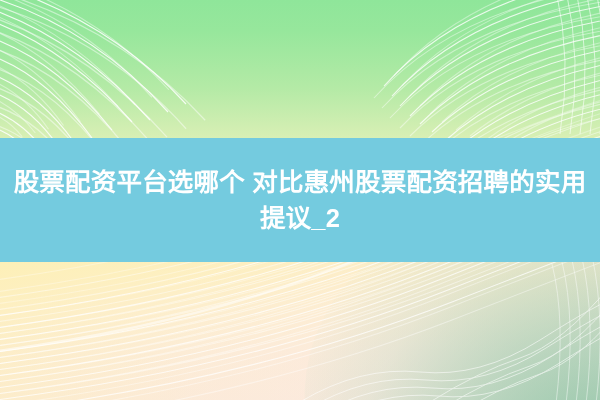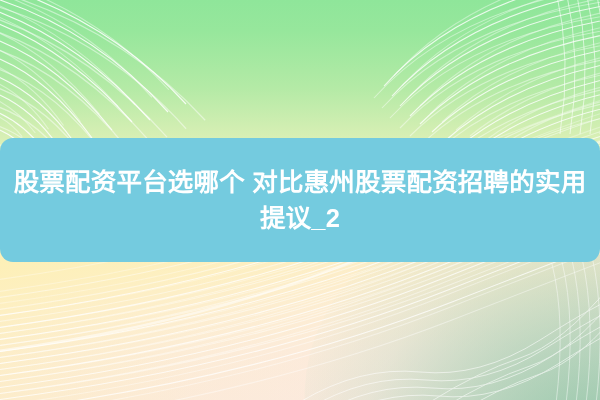--- a/index.html
+++ b/index.html
@@ -84,21 +84,20 @@
     left: 0;
     right: 0;
     top: 138px;
     height: 124px;
     background: #74cbdf;
     display: flex;
     align-items: center;
     justify-content: center;
     box-sizing: border-box;
     padding: 0 8px;
-    border-radius: 13px;
   }
   .title-band::before {
     
     content: "";
     position: absolute;
     inset: 0;
     background:
       radial-gradient(circle at -4% 120%, rgba(255,255,255,0.16) 0 2px, rgba(255,255,255,0) 3px 9px) ,
       radial-gradient(circle at 104% 120%, rgba(255,255,255,0.10) 0 2px, rgba(255,255,255,0) 3px 10px);
     background-size: 100% 100%, 100% 100%;

